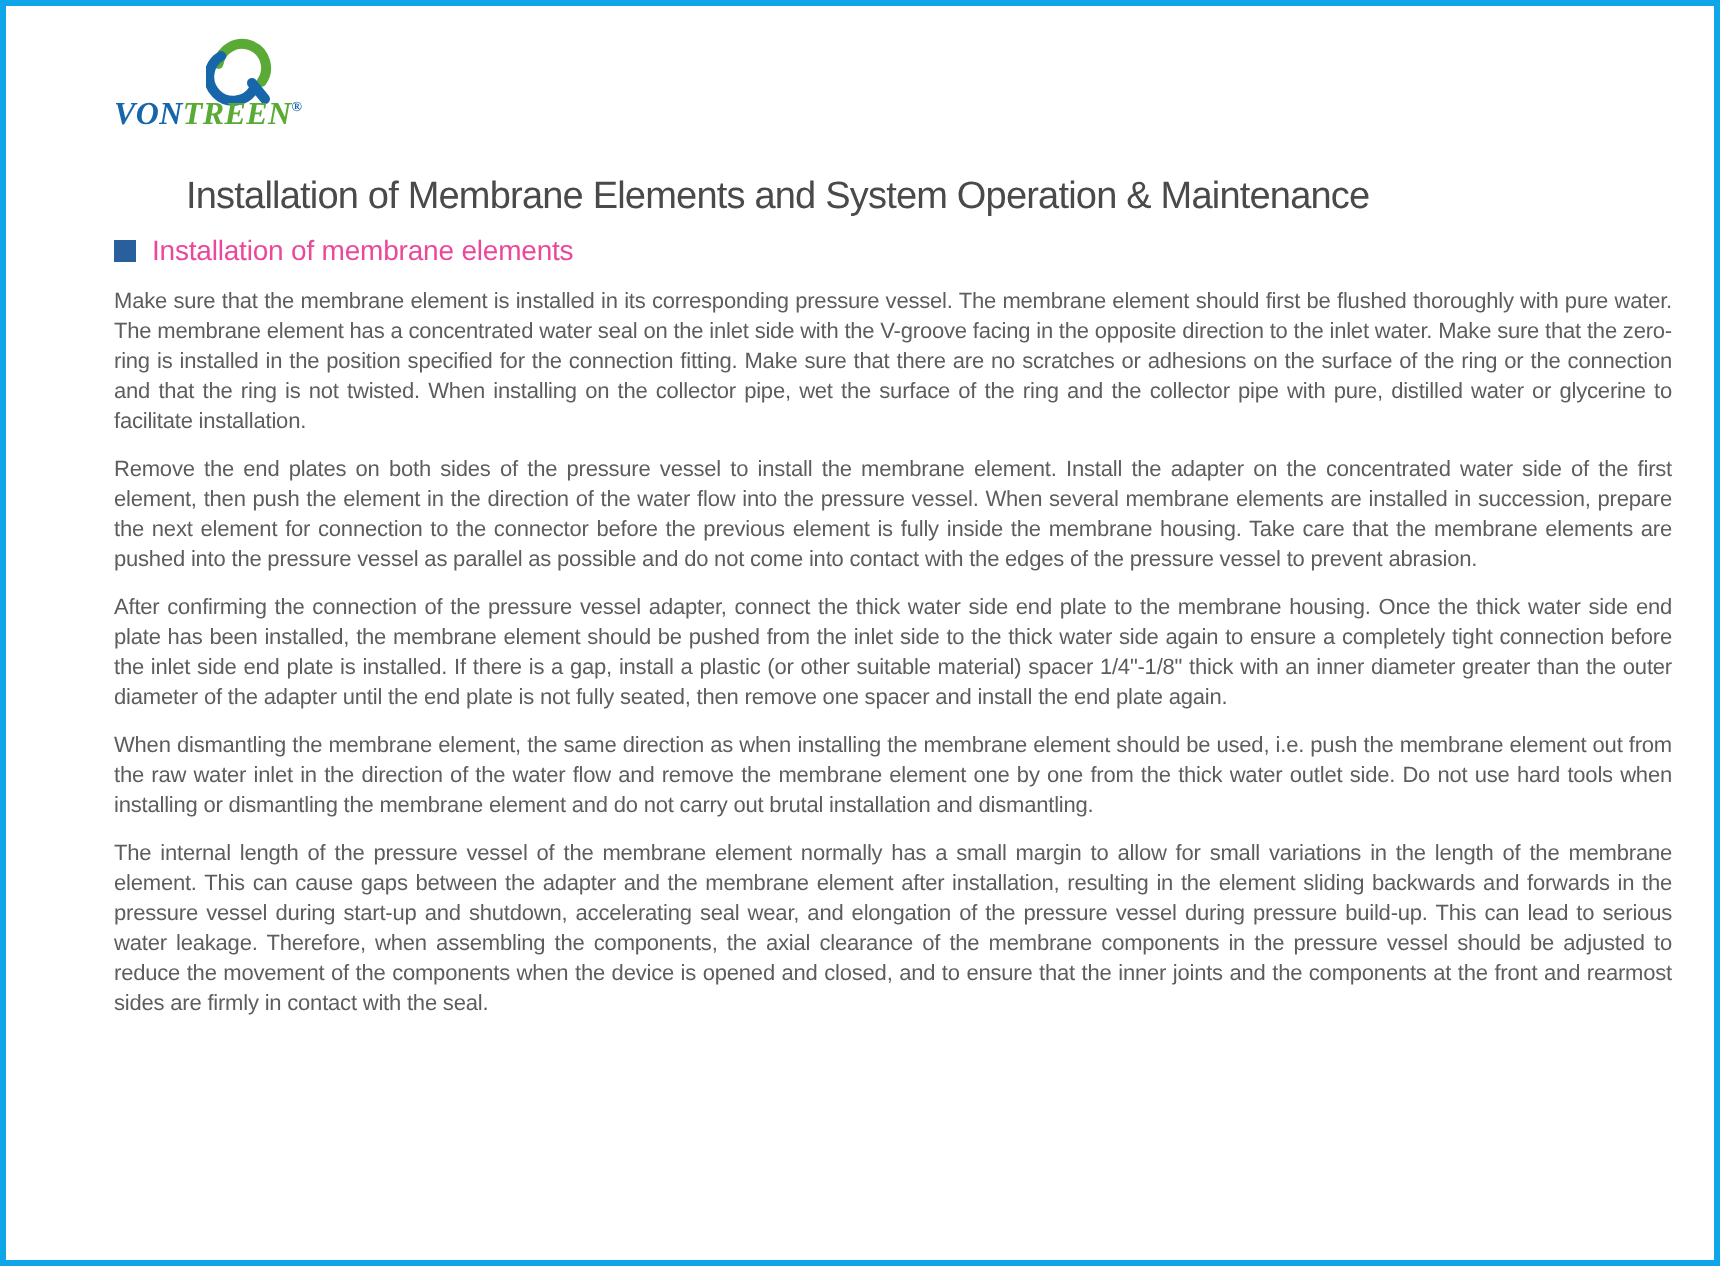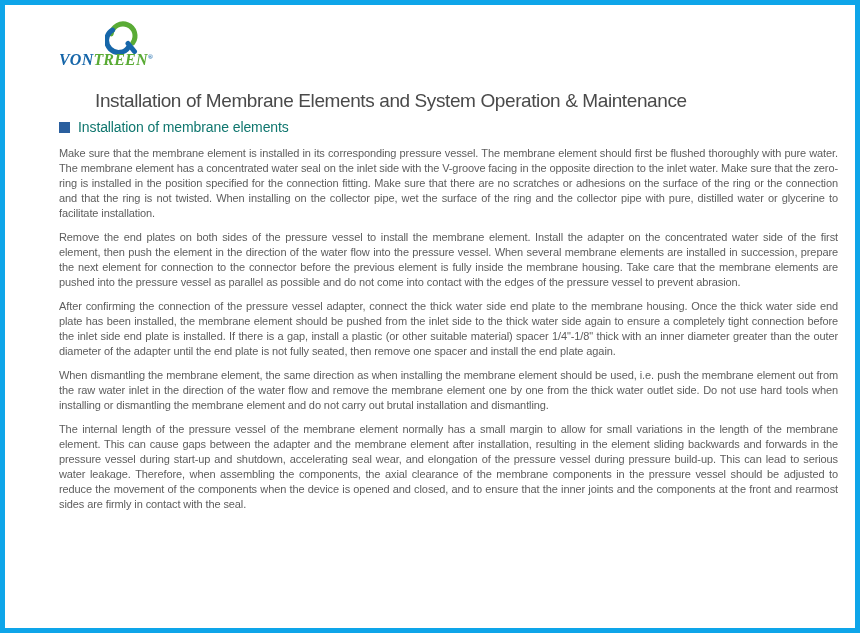--- a/index.html
+++ b/index.html
@@ -3,21 +3,21 @@
 <meta charset="utf-8">
 <style>
   html,body{margin:0;padding:0;background:#ffffff;}
   .page{
     position:relative;
     width:860px;height:633px;
     background:#ffffff;
     font-family:"Liberation Sans", sans-serif;
     overflow:hidden;
     box-sizing:border-box;
-    border:5px solid #0ea5e9;
+    border:3px solid #0ea5e9;
   }
   
   .logo{position:absolute;left:54px;top:12px;width:120px;height:52px;}
   .logo-icon{position:absolute;left:46px;top:2px;width:36px;height:36px;}
   .logo-text{
     position:absolute;left:0;top:34px;white-space:nowrap;
     font-family:"Liberation Serif", serif;
     font-style:italic;font-weight:bold;font-size:16px;letter-spacing:0.2px;
   }
   .logo-text .von{color:#1666a9;}
@@ -29,21 +29,21 @@
     font-size:19px;letter-spacing:-0.4px;
     color:#4a4a4a;font-weight:400;margin-left:36px;
   }
   
   .section-heading{
     position:absolute;left:54px;top:114px;right:23px;
     display:flex;align-items:center;gap:8px;
   }
   .bullet-square{width:11px;height:11px;background:#2a5f9e;flex:0 0 auto;}
   .section-heading-text{
-    font-size:14px;color:#0f766e;font-weight:400;letter-spacing:-0.1px;text-align:right;
+    font-size:14px;color:#ec4899;font-weight:400;letter-spacing:-0.1px;text-align:right;
   }
   
   .body-text{
     position:absolute;left:54px;top:141px;width:783px;
   }
   .body-text p{
     margin:0 4px 9px 0;
     font-size:11px;line-height:15px;letter-spacing:-0.1px;
     color:#5d5d5d;
     text-align:justify;

